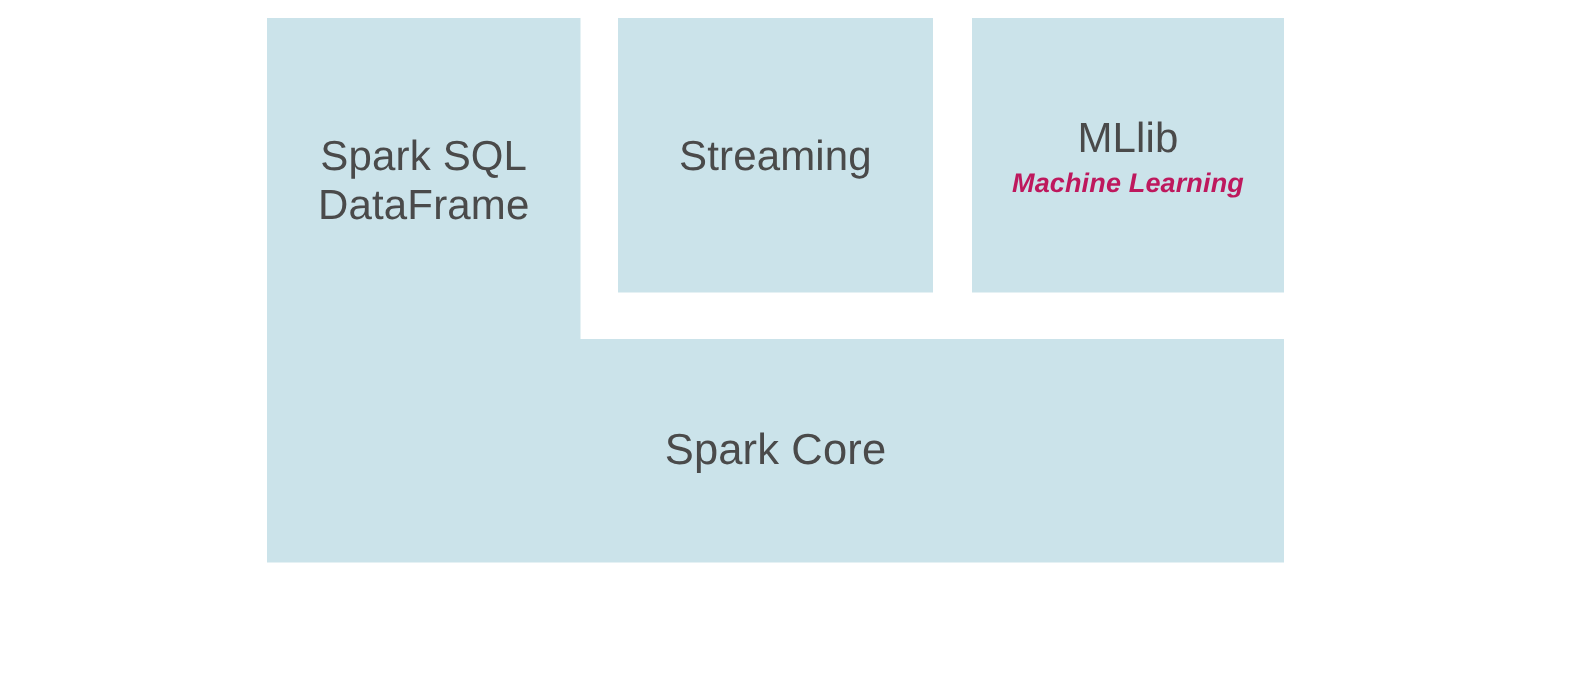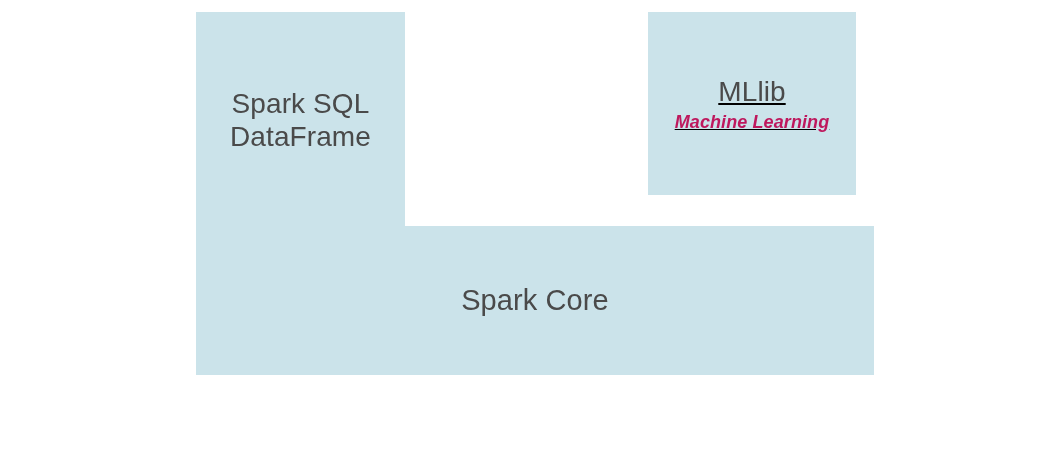--- a/index.html
+++ b/index.html
@@ -45,56 +45,57 @@
     text-align: center;
     margin-top: 3px;
     letter-spacing: 0.1px;
   }
   
   #box-spark-sql {
     left: 178px;
     top: 12px;
     width: 209px;
     height: 215px;
-    margin-left: 18px;
   }
   #box-streaming {
     left: 412px;
     top: 12px;
     width: 210px;
     height: 183px;
   }
   #box-mllib {
     left: 648px;
     top: 12px;
     width: 208px;
     height: 183px;
-    text-decoration: underline;
   }
   
   #box-spark-core {
-    left: 196px;
+    left: 178px;
     top: 226px;
     width: 678px;
     height: 149px;
   }
   #box-spark-core .box-title {
     font-size: 29px;
   }
 </style>
 </head>
 <body>
 
 <div id="canvas">
 
   <div class="stack-box" id="box-spark-sql">
     <div class="box-title">Spark SQL
 DataFrame</div>
   </div>
 
+  <div class="stack-box" id="box-streaming">
+    <div class="box-title">Streaming</div>
+  </div>
 
   <div class="stack-box" id="box-mllib">
     <div class="box-title">MLlib</div>
     <div class="box-subtitle">Machine Learning</div>
   </div>
 
   <div class="stack-box" id="box-spark-core">
     <div class="box-title">Spark Core</div>
   </div>
 

